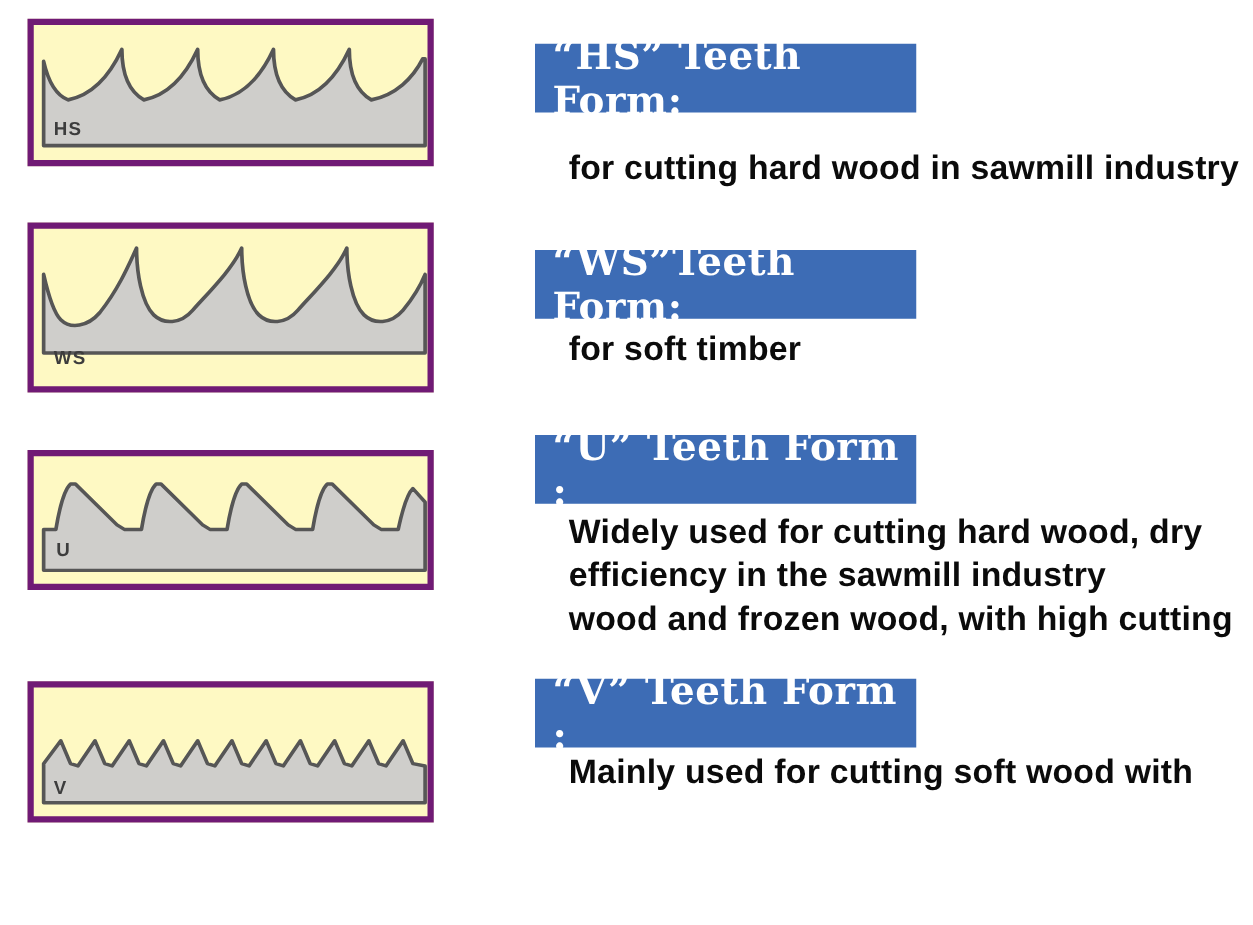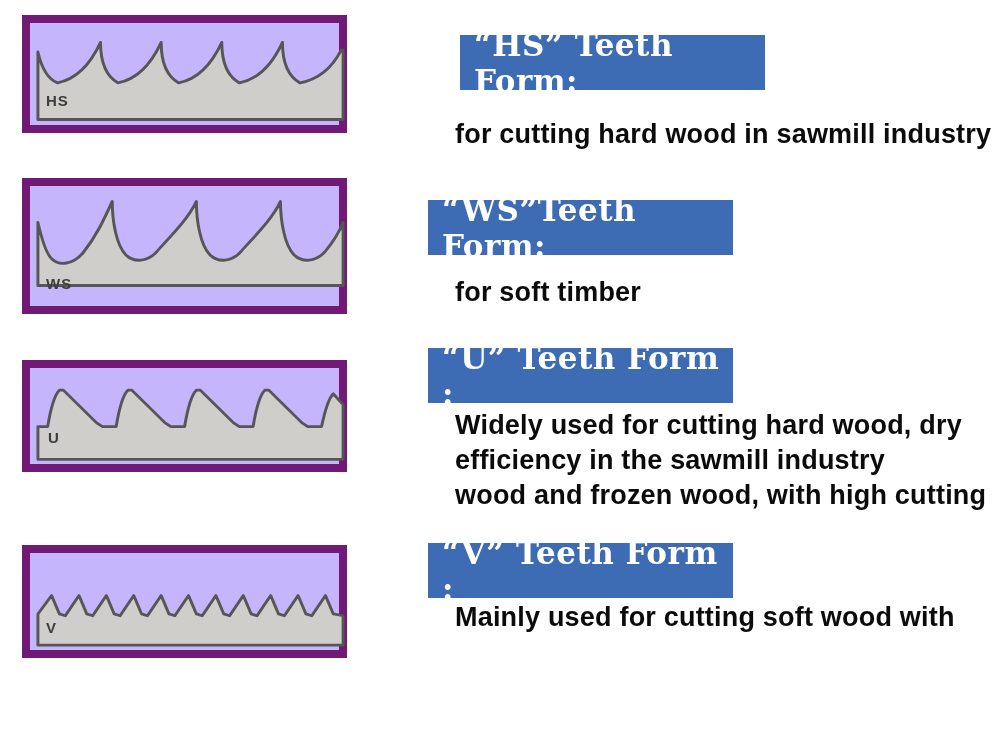--- a/index.html
+++ b/index.html
@@ -4,21 +4,21 @@
 <style>
   html,body{margin:0;padding:0;}
   body{
     width:1002px;height:740px;background:#ffffff;position:relative;
     font-family:"Liberation Serif", serif;overflow:hidden;
   }
   .stage{position:absolute;left:0;top:0;width:1002px;height:740px;}
 
   .imgbox{
     position:absolute;left:22px;width:325px;box-sizing:border-box;
-    border:8px solid #701a75;background:#c4b5fd;
+    border:5px solid #701a75;background:#fef9c3;
   }
   .imgbox svg{position:absolute;left:4px;top:4px;width:313px;}
   .blade-label{
     position:absolute;font-family:"Liberation Sans", sans-serif;
     font-weight:bold;color:#3d3d3d;font-size:15px;letter-spacing:1px;
   }
 
   .badge{
     position:absolute;left:428px;width:305px;height:55px;box-sizing:border-box;
     background:#3d6cb5;color:#ffffff;display:flex;align-items:center;
@@ -32,27 +32,27 @@
     font-family:Liberation Sans, sans-serif;
   }
   .desc div{white-space:nowrap;}
 
   
   #box-hs{top:15px;height:118px;}
   #box-ws{top:178px;height:136px;}
   #box-u {top:360px;height:112px;}
   #box-v {top:545px;height:113px;}
 
-  #badge-hs{top:35px;margin-left:32px;}
+  #badge-hs{top:35px;}
   #badge-ws{top:200px;}
   #badge-u {top:348px;}
   #badge-v {top:543px;}
 
   #desc-hs{top:117px;}
-  #desc-ws{top:262px;margin-top:13px;}
+  #desc-ws{top:262px;}
   #desc-u {top:408px;}
   #desc-v {top:600px;}
 </style>
 </head>
 <body>
 
 <div class="stage">
 
   <div class="imgbox" id="box-hs">
     <svg viewBox="0 0 320 110" height="106" preserveAspectRatio="none">

